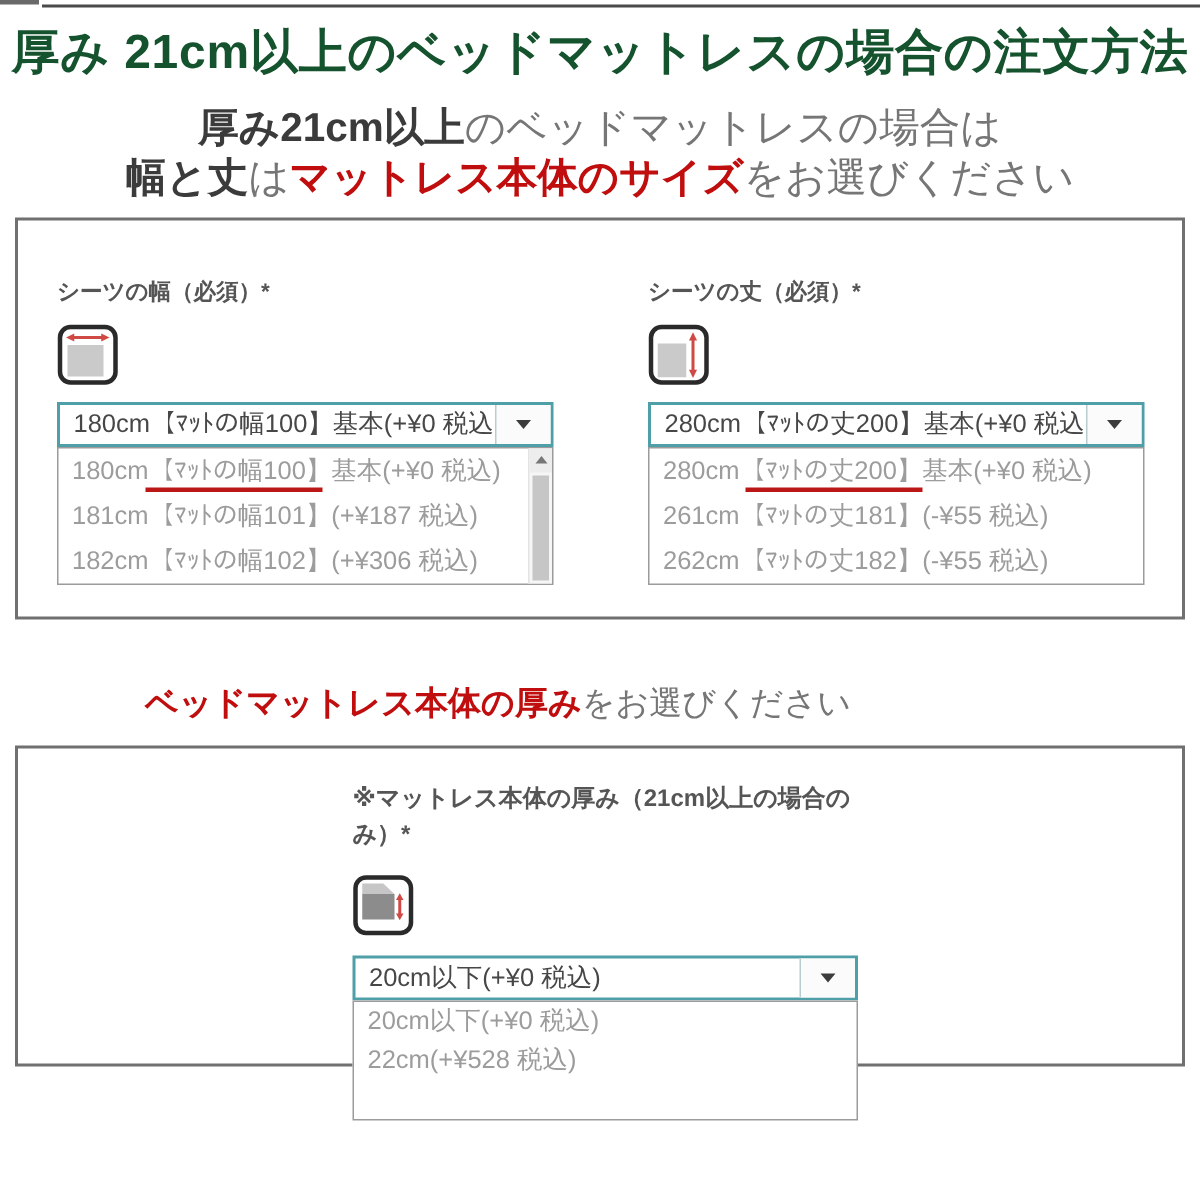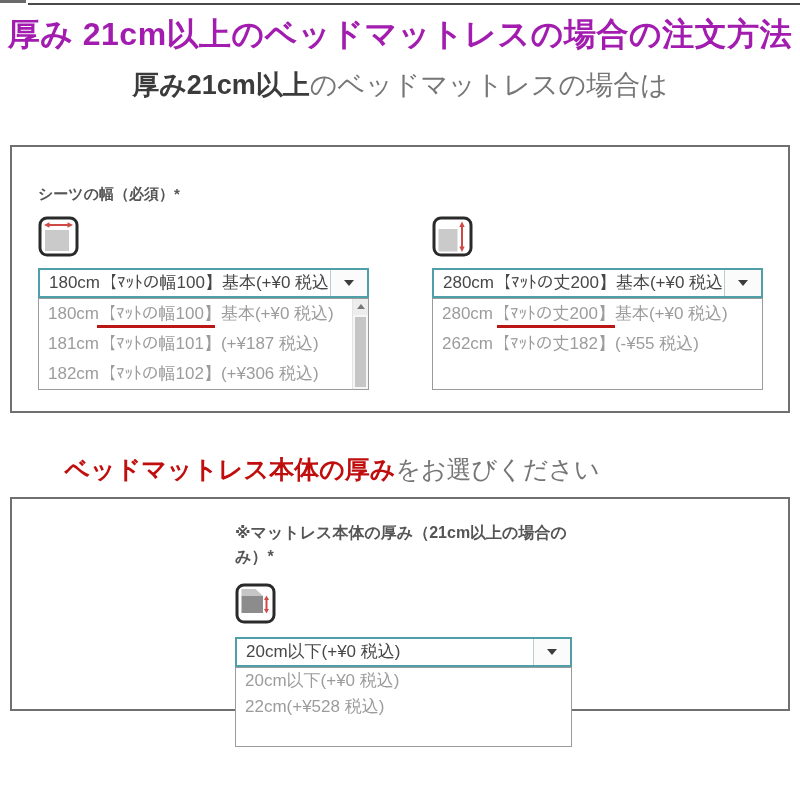--- a/index.html
+++ b/index.html
@@ -5,25 +5,25 @@
   html,body{margin:0;padding:0;width:800px;height:800px;background:#fff;overflow:hidden;
     font-family:"Liberation Sans","DejaVu Sans",sans-serif;}
   .abs{position:absolute;}
   #stage{position:relative;width:800px;height:800px;}
 
   
   #top-rule{left:28px;top:3px;width:772px;height:2px;background:#4a4a4a;}
   #top-rule-corner{left:0;top:0;width:26px;height:3px;background:#6a6a6a;}
 
   
-  #page-title{left:0;top:13px;width:800px;text-align:center;font-size:32px;font-weight:bold;color:#a21caf;letter-spacing:.5px;}
+  #page-title{left:0;top:13px;width:800px;text-align:center;font-size:32px;font-weight:bold;color:#14532d;letter-spacing:.5px;}
   #subtitle{left:0;top:69px;width:800px;text-align:center;font-size:27px;line-height:33px;color:#767676;}
   .tx-bold{font-weight:bold;color:#3b3b3b;text-align:right;}
   .tx-red{font-weight:bold;color:#c00d0d;}
-  #thickness-heading{left:0;top:451px;width:664px;text-align:center;font-size:25px;line-height:36px;color:#767676;}
+  #thickness-heading{left:0;top:451px;width:664px;text-align:center;font-size:22px;line-height:36px;color:#767676;}
 
   
   .panel{background:#fff;border:2px solid #707070;box-sizing:border-box;}
   #box-size{left:10px;top:145px;width:780px;height:268px;padding-left:44px;}
   #box-thickness{left:10px;top:497px;width:780px;height:214px;}
 
   .field-label{font-size:15px;font-weight:bold;color:#555;}
   #thickness-label{font-size:16px;line-height:24px;width:334px;}
 
   
@@ -55,20 +55,21 @@
 
 <div id="stage">
 
   <div id="top-rule-corner" class="abs"></div>
   <div id="top-rule" class="abs"></div>
 
   <div id="page-title" class="abs">厚み 21cm以上のベッドマットレスの場合の注文方法</div>
 
   <div id="subtitle" class="abs">
     <div><span class="tx-bold">厚み21cm以上</span><span>のベッドマットレスの場合は</span></div>
+    <div><span class="tx-bold">幅と丈</span><span>は</span><span class="tx-red">マットレス本体のサイズ</span><span>をお選びください</span></div>
   </div>
 
   <div id="box-size" class="abs panel">
 
     <div class="abs field-label" style="left:26px;top:38px;">シーツの幅（必須）*</div>
 
     <svg class="abs icon41" style="left:26px;top:69px;" viewBox="0 0 41 41">
       <rect x="2" y="2" width="37" height="37" rx="7" fill="#ffffff" stroke="#2a2a2a" stroke-width="3"></rect>
       <rect x="7" y="14" width="24" height="21" fill="#cacaca"></rect>
       <line x1="10" y1="9" x2="31" y2="9" stroke="#cf4a44" stroke-width="2"></line>
@@ -95,40 +96,44 @@
         <span>182cm【ﾏｯﾄの幅102】(+¥306 税込)</span>
       </div>
       <div class="sbar">
         <span class="sbar-up">
           <span class="sbar-up-arrow"></span>
         </span>
         <span class="sbar-thumb"></span>
       </div>
     </div>
 
+    <div class="abs field-label" style="left:420px;top:38px;">シーツの丈（必須）*</div>
 
     <svg class="abs icon41" style="left:420px;top:69px;" viewBox="0 0 41 41">
       <rect x="2" y="2" width="37" height="37" rx="7" fill="#ffffff" stroke="#2a2a2a" stroke-width="3"></rect>
       <rect x="6.5" y="13" width="19" height="22.5" fill="#cacaca"></rect>
       <line x1="30" y1="9.5" x2="30" y2="32.5" stroke="#cf4a44" stroke-width="2"></line>
       <path d="M30 5.5 L27.3 11 L32.7 11 Z" fill="#cf4a44"></path>
       <path d="M30 36 L27.3 30.5 L32.7 30.5 Z" fill="#cf4a44"></path>
     </svg>
 
     <div class="abs combo" style="left:420px;top:121px;width:331px;">
       <span class="combo-text">280cm【ﾏｯﾄの丈200】基本(+¥0 税込)</span>
       <span class="combo-btn">
         <span class="combo-caret"></span>
       </span>
     </div>
 
     <div class="abs menu menu-30" style="left:420px;top:151px;width:331px;height:92px;">
       <div class="opt">
         <span>280cm【ﾏｯﾄの丈200】基本(+¥0 税込)</span>
         <span class="ul-thin" style="left:64px;"></span>
+      </div>
+      <div class="opt">
+        <span>261cm【ﾏｯﾄの丈181】(-¥55 税込)</span>
       </div>
       <div class="opt">
         <span>262cm【ﾏｯﾄの丈182】(-¥55 税込)</span>
       </div>
     </div>
   </div>
 
   <div id="thickness-heading" class="abs"><span class="tx-red">ベッドマットレス本体の厚み</span><span>をお選びください</span></div>
 
   <div id="box-thickness" class="abs panel">

